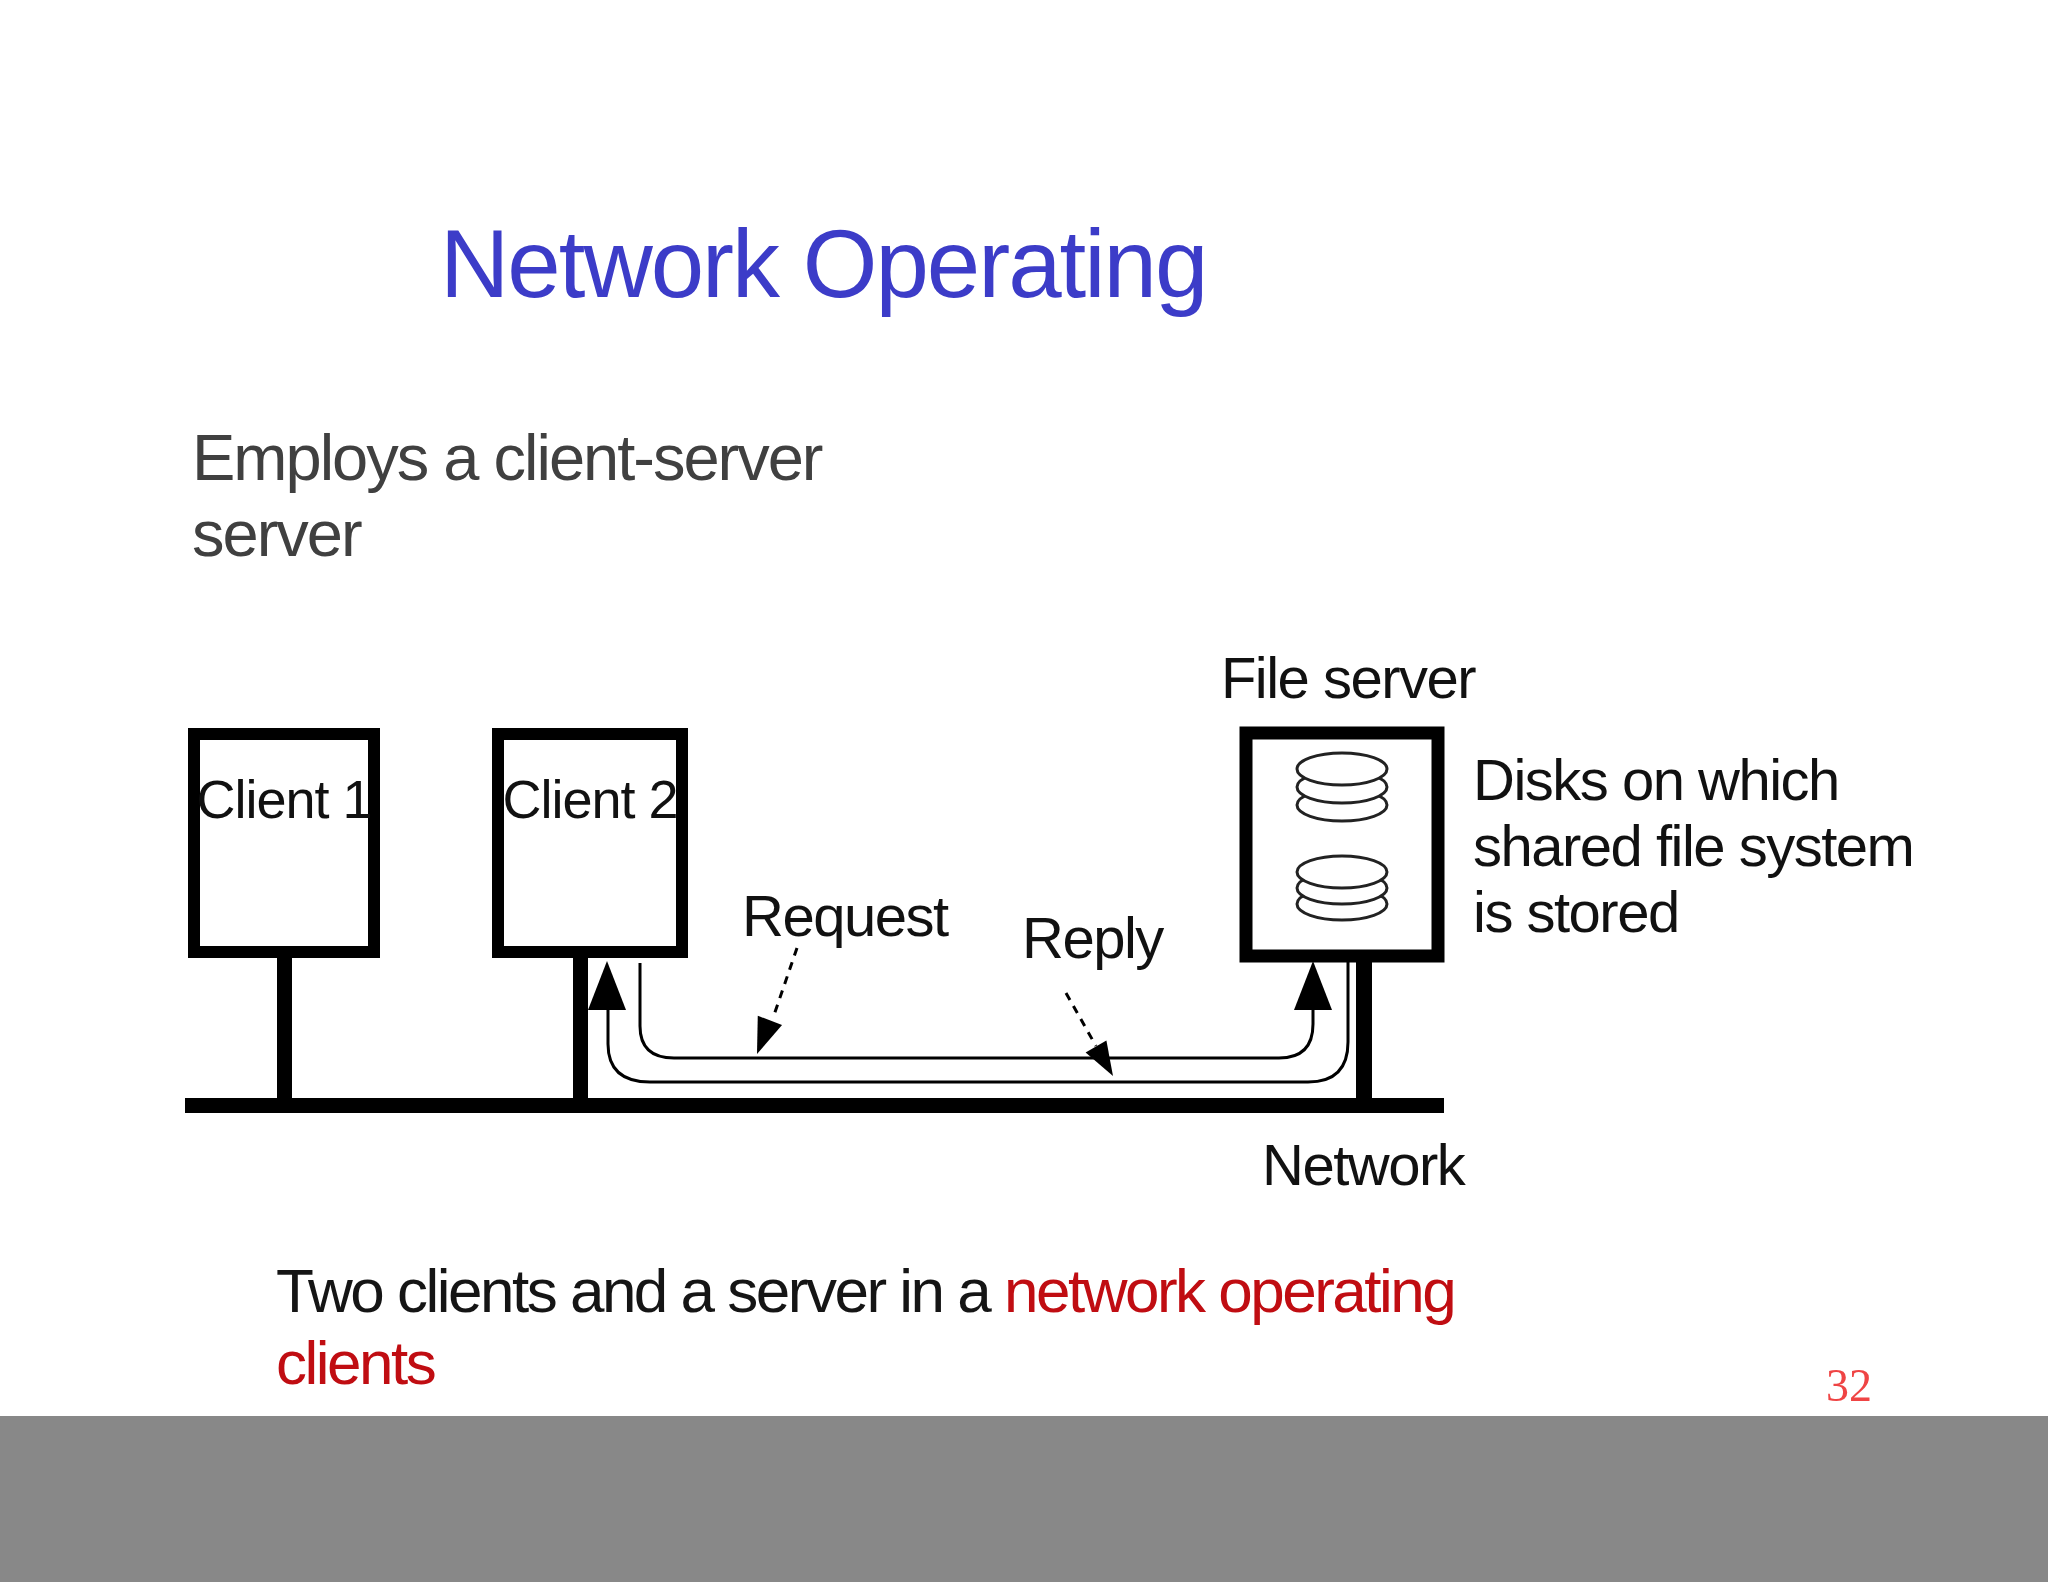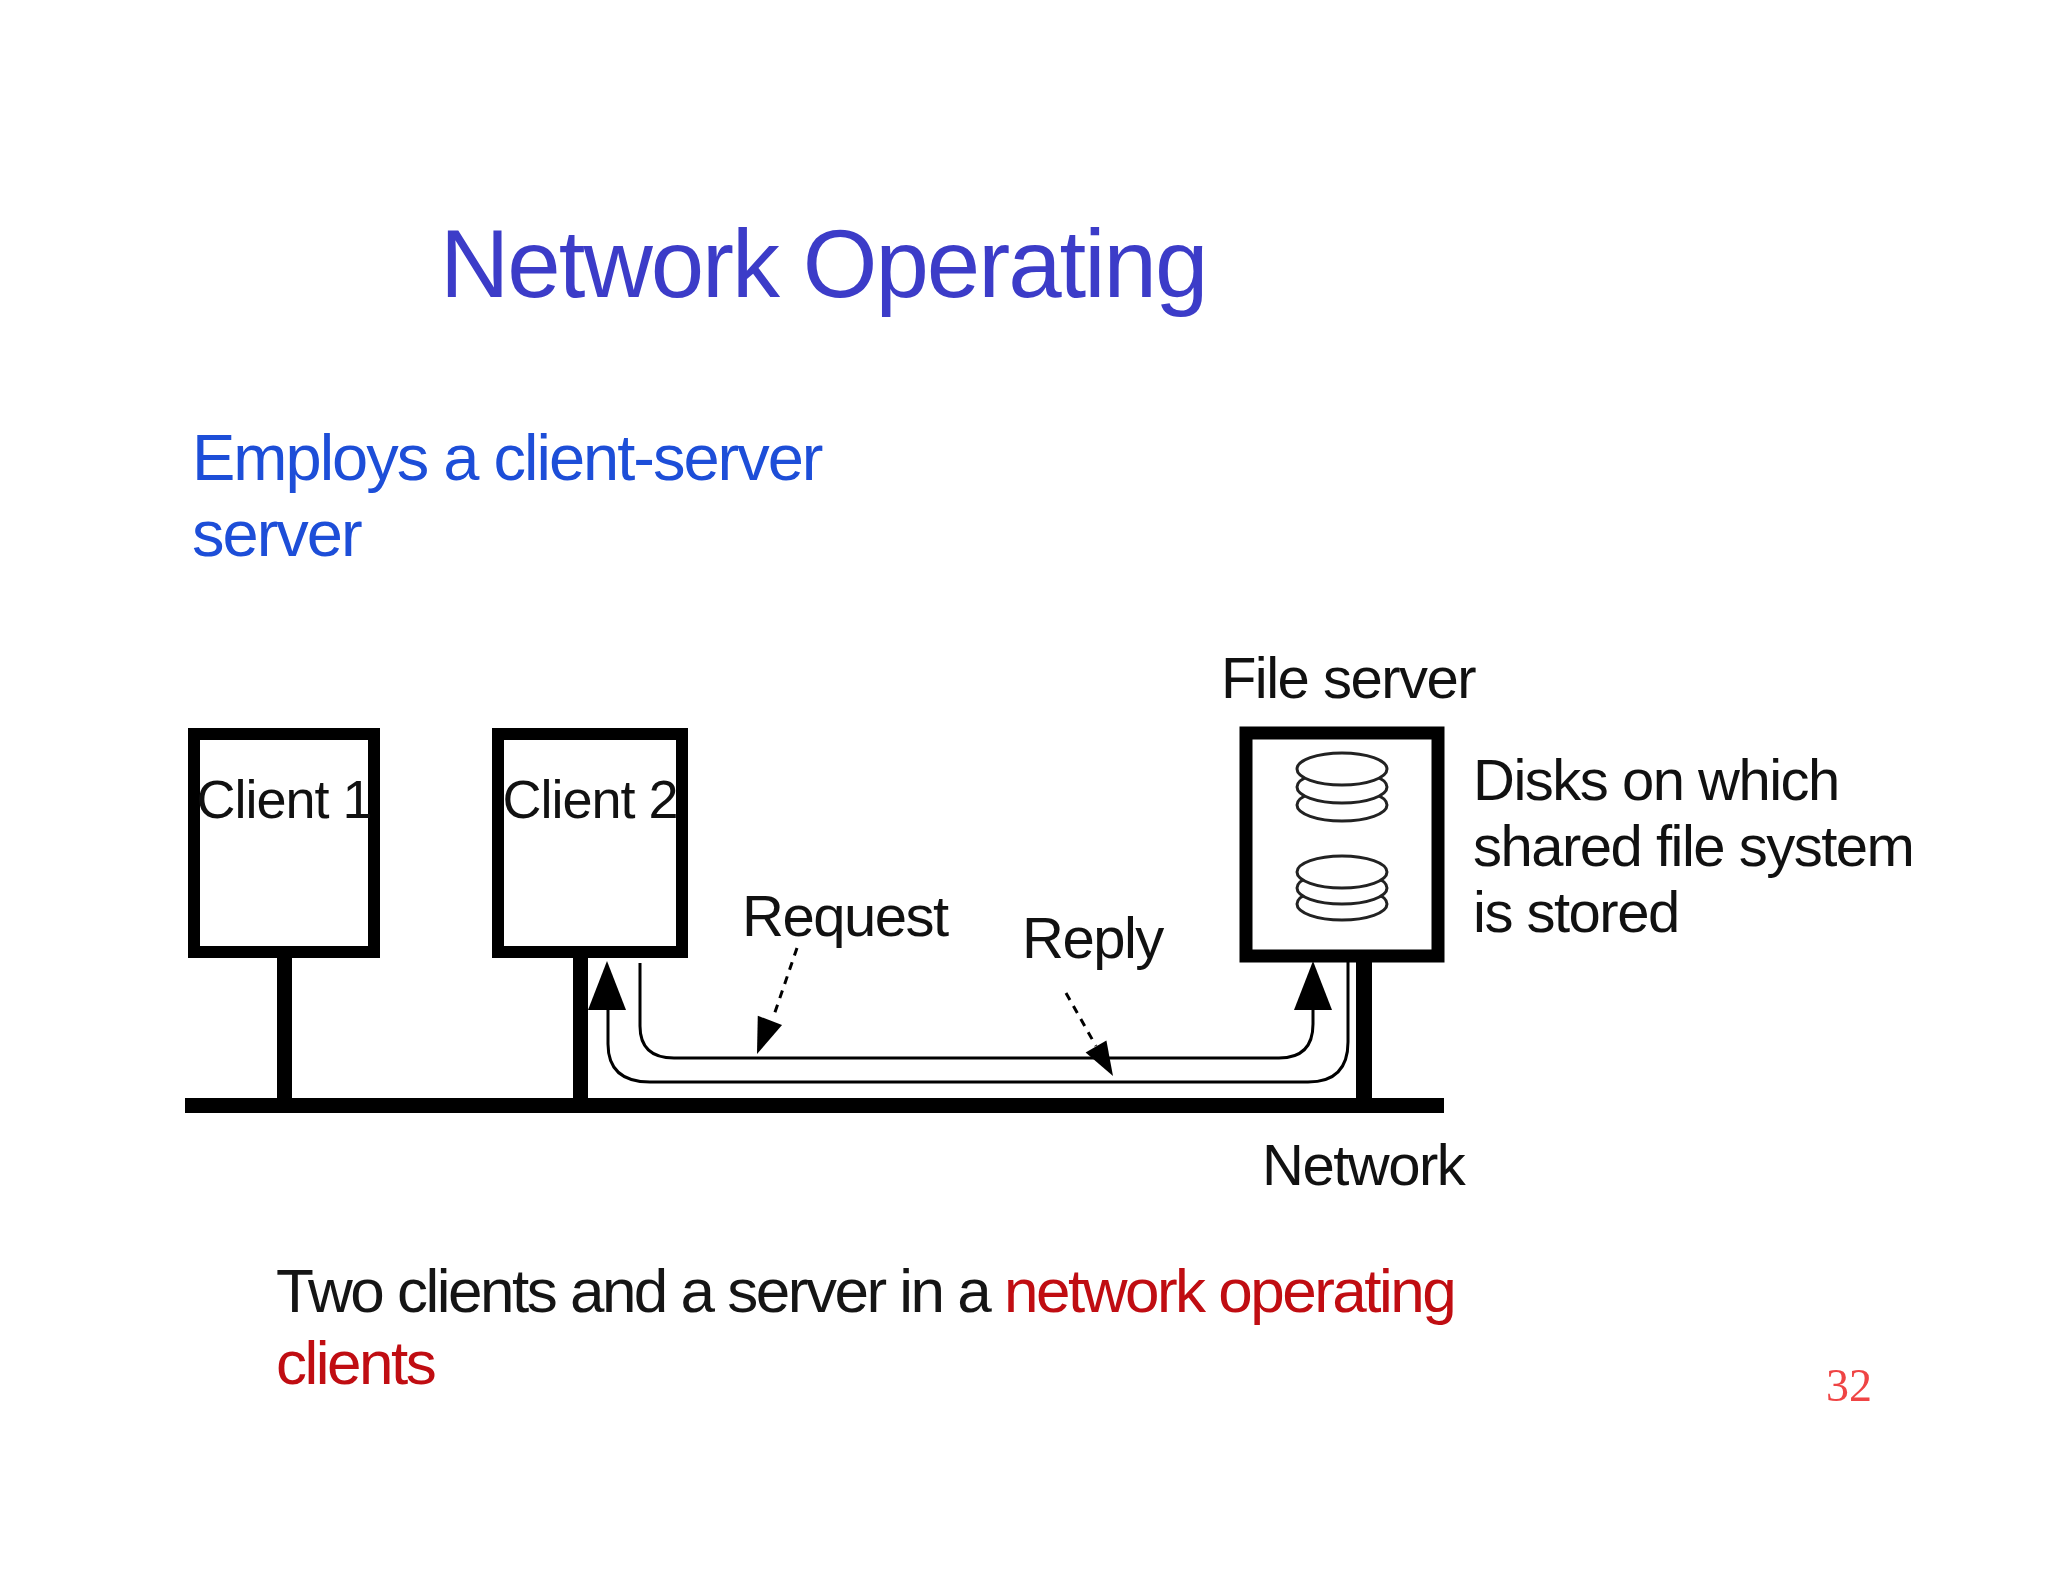--- a/index.html
+++ b/index.html
@@ -1,35 +1,35 @@
 <!DOCTYPE html>
 <html><head>
 <meta charset="utf-8">
 <style>
   html,body{margin:0;padding:0;background:#888;}
   .slide{
     position:relative;
-    width:2048px;height:1582px;
+    width:2048px;height:1416px;
     background:#ffffff;
     overflow:hidden;
     font-family:"Liberation Sans", sans-serif;
   }
   .abs{position:absolute;}
   .title{
     left:440px;top:206px;
     font-size:96px;line-height:116px;
     letter-spacing:-2px;
     color:#3C3CC8;
     white-space:nowrap;
   }
   .subtitle{
     left:192px;top:420px;
     font-size:65px;line-height:76px;
     letter-spacing:-2px;
-    color:#1d4ed8;
+    color:#404040;
     white-space:nowrap;
   }
   .caption{
     left:276px;top:1255px;
     font-size:62px;line-height:72px;
     letter-spacing:-2.5px;
     color:#151515;
     white-space:nowrap;
   }
   .caption .hl, .caption .hl-line{color:#C00D12;}

